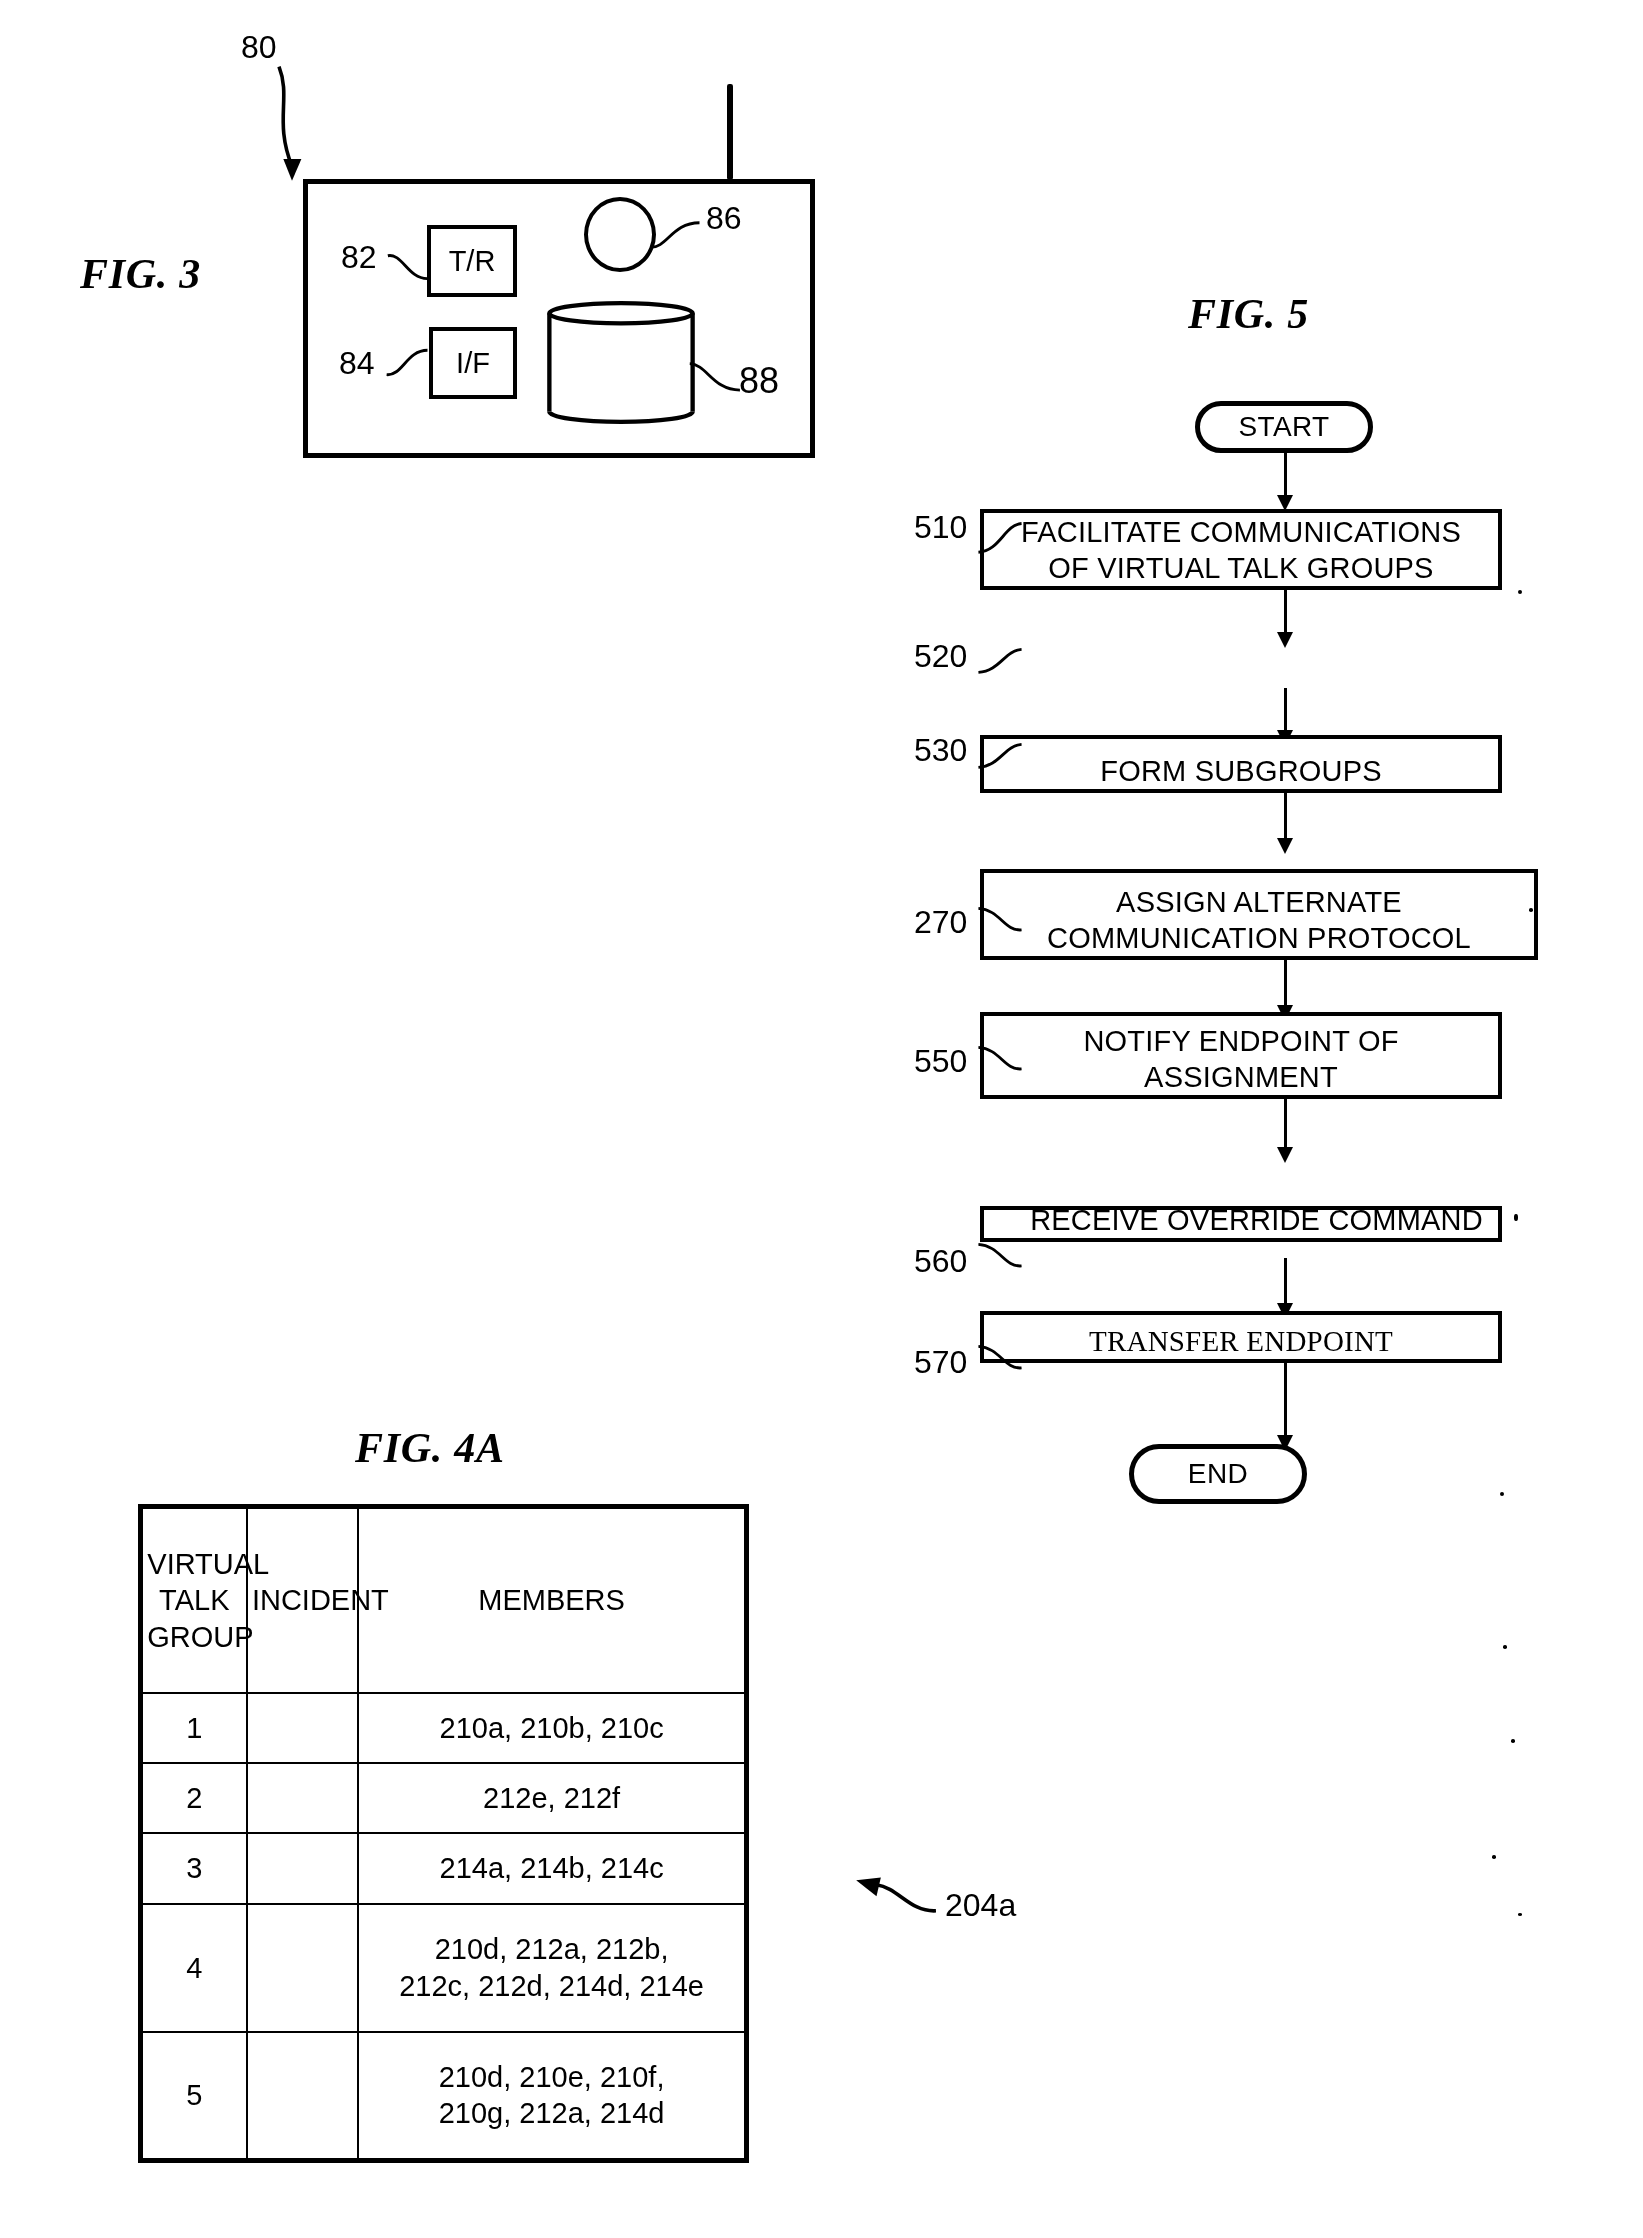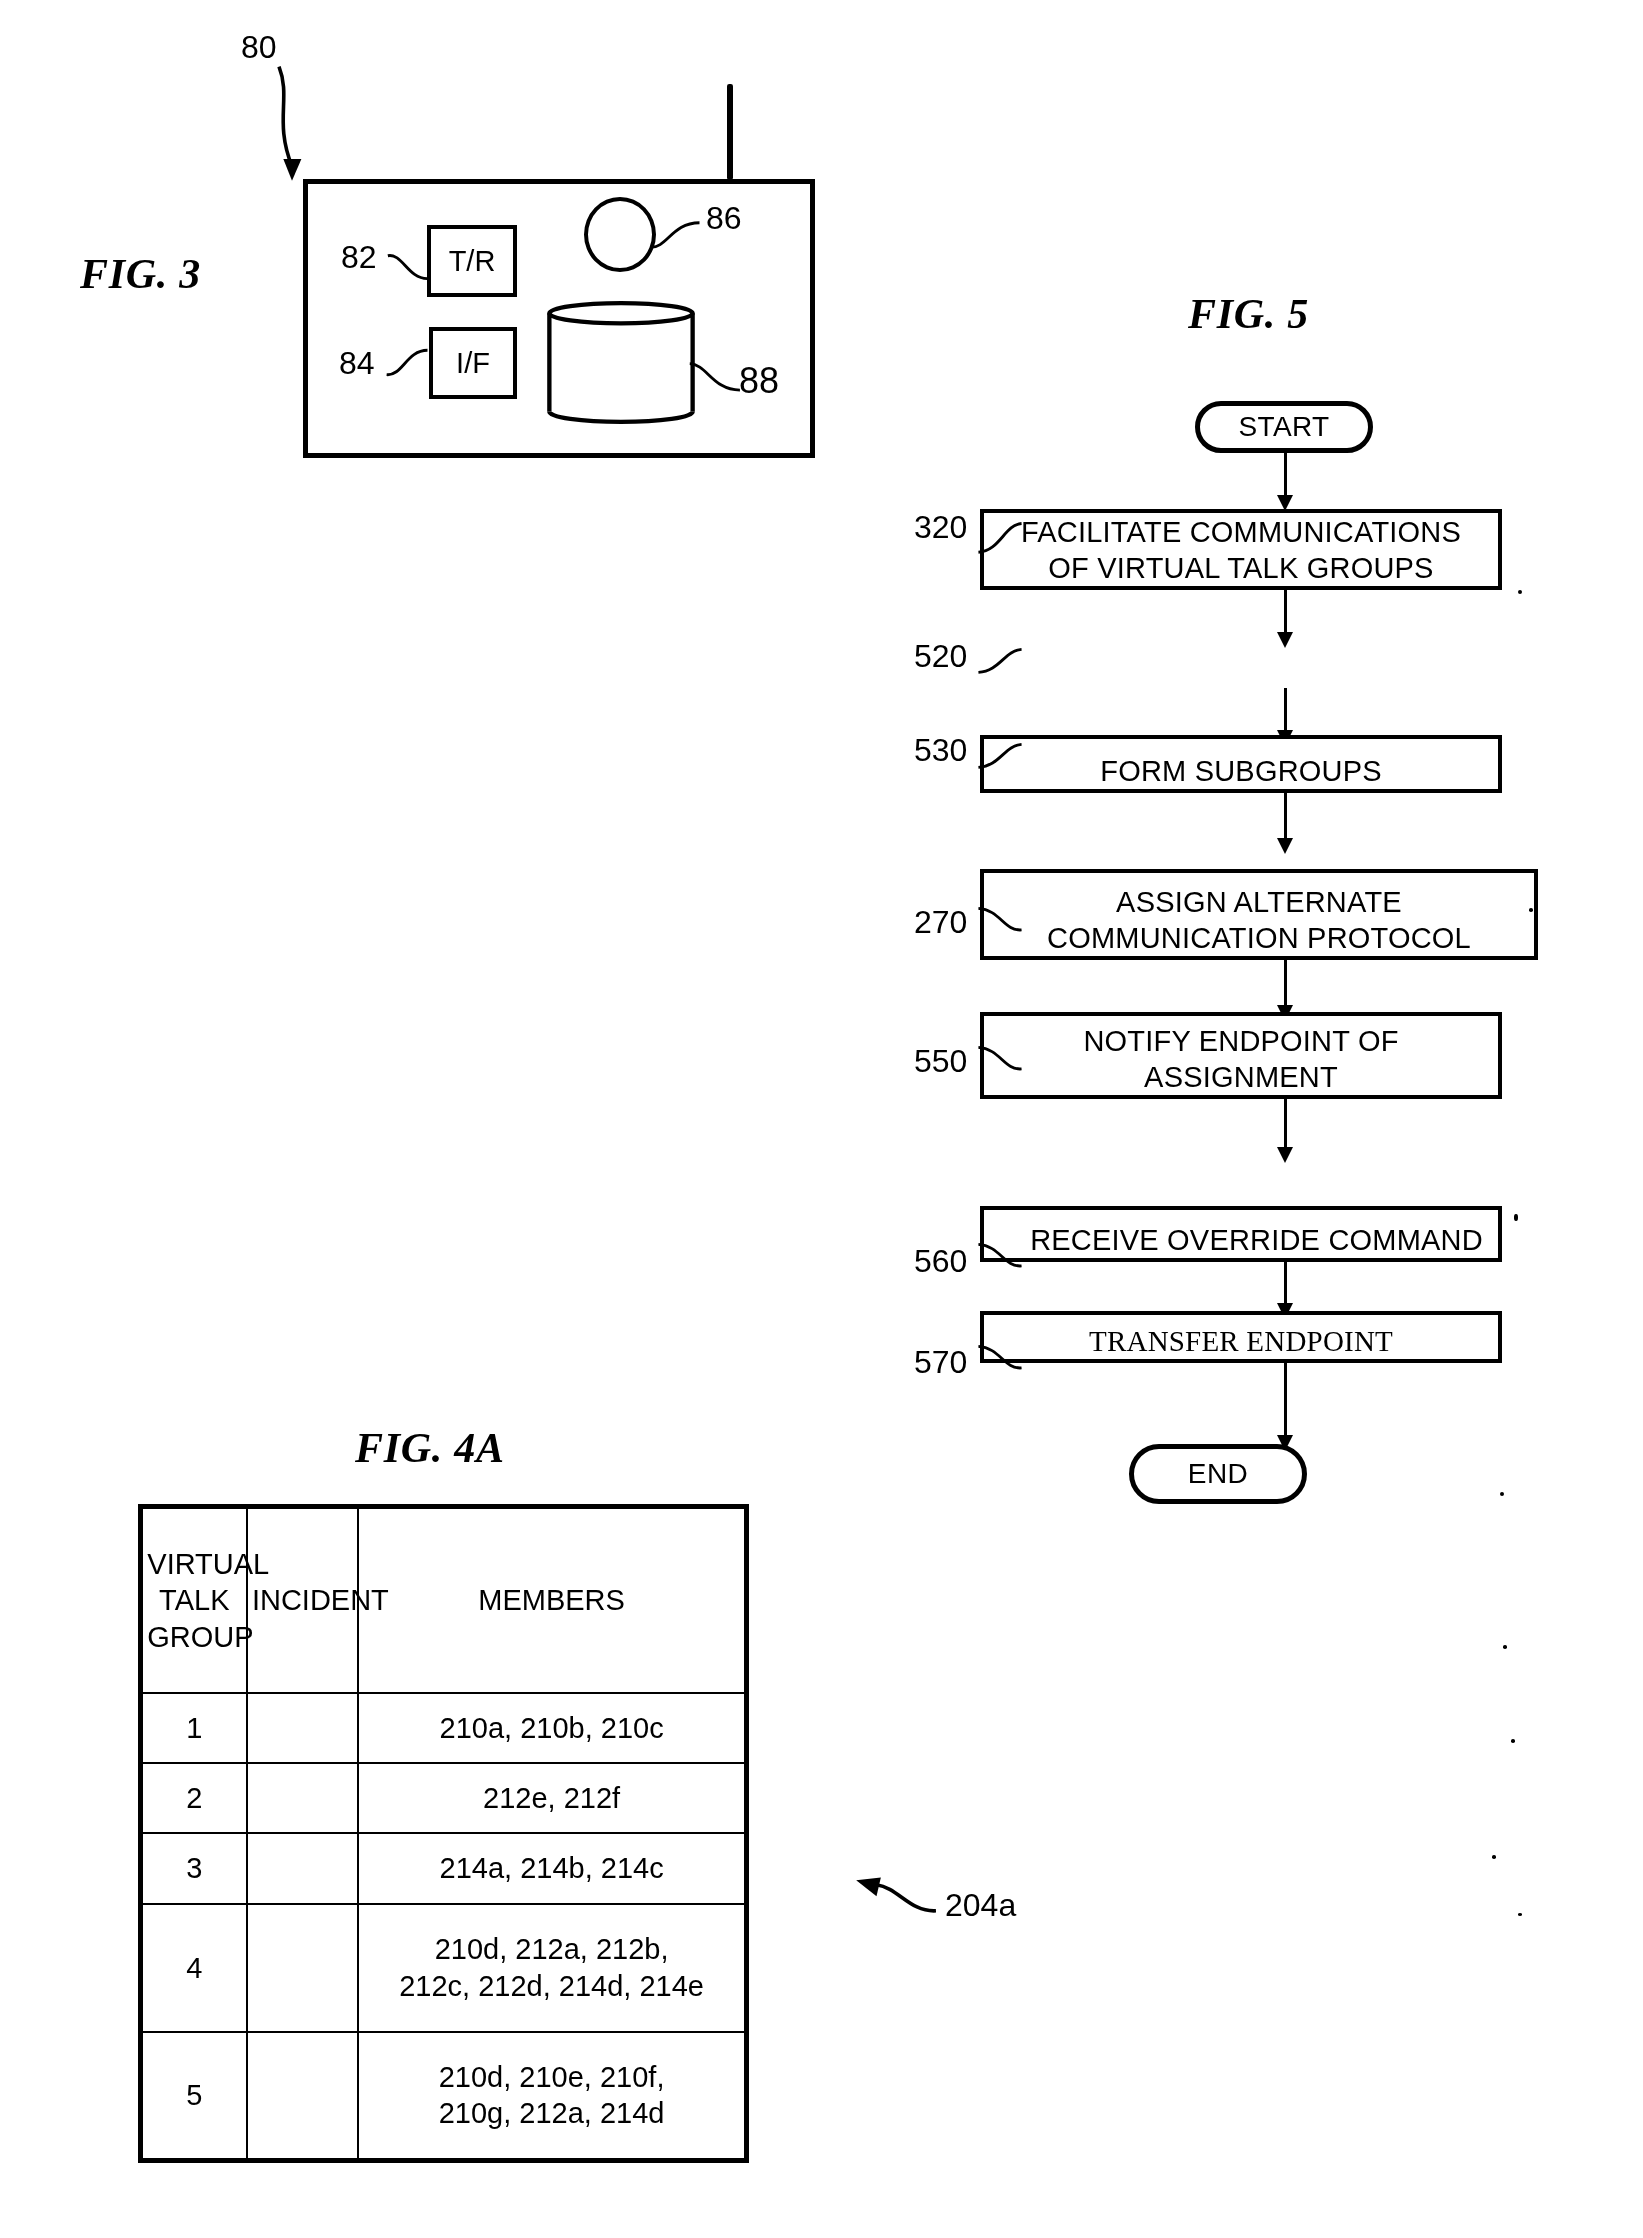--- a/index.html
+++ b/index.html
@@ -122,21 +122,21 @@
     <div class="line" style="height:43px;"></div>
       <div class="head" style="top:42px;"></div>
   </div>
 
   <div class="pbox" style="left:980px;top:509px;width:522px;height:81px;">
     <div>
       <span>FACILITATE COMMUNICATIONS</span>
       <span>OF VIRTUAL TALK GROUPS</span>
     </div>
   </div>
-  <div class="stepnum" style="left:914px;top:509px;">320</div>
+  <div class="stepnum" style="left:914px;top:509px;">510</div>
   <svg style="position:absolute;left:977px;top:519px;width:46px;height:45px;overflow:visible;transform:scaleX(-1)" viewBox="0 0 64 62" width="46" height="45">
     <path d="M2,6 C26,8 32,44 62,46" fill="none" stroke="#000" stroke-width="4"></path>
   </svg>
 
   <div class="arrow" style="left:1285px;top:590px;">
     <div class="line" style="height:45px;"></div>
       <div class="head" style="top:42px;"></div>
   </div>
 
   <div class="stepnum" style="left:914px;top:638px;">520</div>
@@ -189,21 +189,21 @@
   <div class="stepnum" style="left:914px;top:1043px;">550</div>
   <svg style="position:absolute;left:977px;top:1043px;width:46px;height:36px;overflow:visible;transform:scaleX(-1)" viewBox="0 0 64 50" width="46" height="36">
     <path d="M2,36 C26,38 32,8 62,6" fill="none" stroke="#000" stroke-width="4"></path>
   </svg>
 
   <div class="arrow" style="left:1285px;top:1099px;">
     <div class="line" style="height:52px;"></div>
       <div class="head" style="top:48px;"></div>
   </div>
 
-  <div class="pbox" style="left:980px;top:1206px;width:522px;height:56px;padding-left:31px;">
+  <div class="pbox" style="left:980px;top:1206px;width:522px;height:36px;padding-left:31px;">
     <div>
         <span>RECEIVE OVERRIDE COMMAND</span>
       </div>
   </div>
   <div class="stepnum" style="left:914px;top:1243px;">560</div>
   <svg style="position:absolute;left:977px;top:1240px;width:46px;height:36px;overflow:visible;transform:scaleX(-1)" viewBox="0 0 64 50" width="46" height="36">
     <path d="M2,36 C26,38 32,8 62,6" fill="none" stroke="#000" stroke-width="4"></path>
   </svg>
 
   <div class="arrow" style="left:1285px;top:1258px;">

